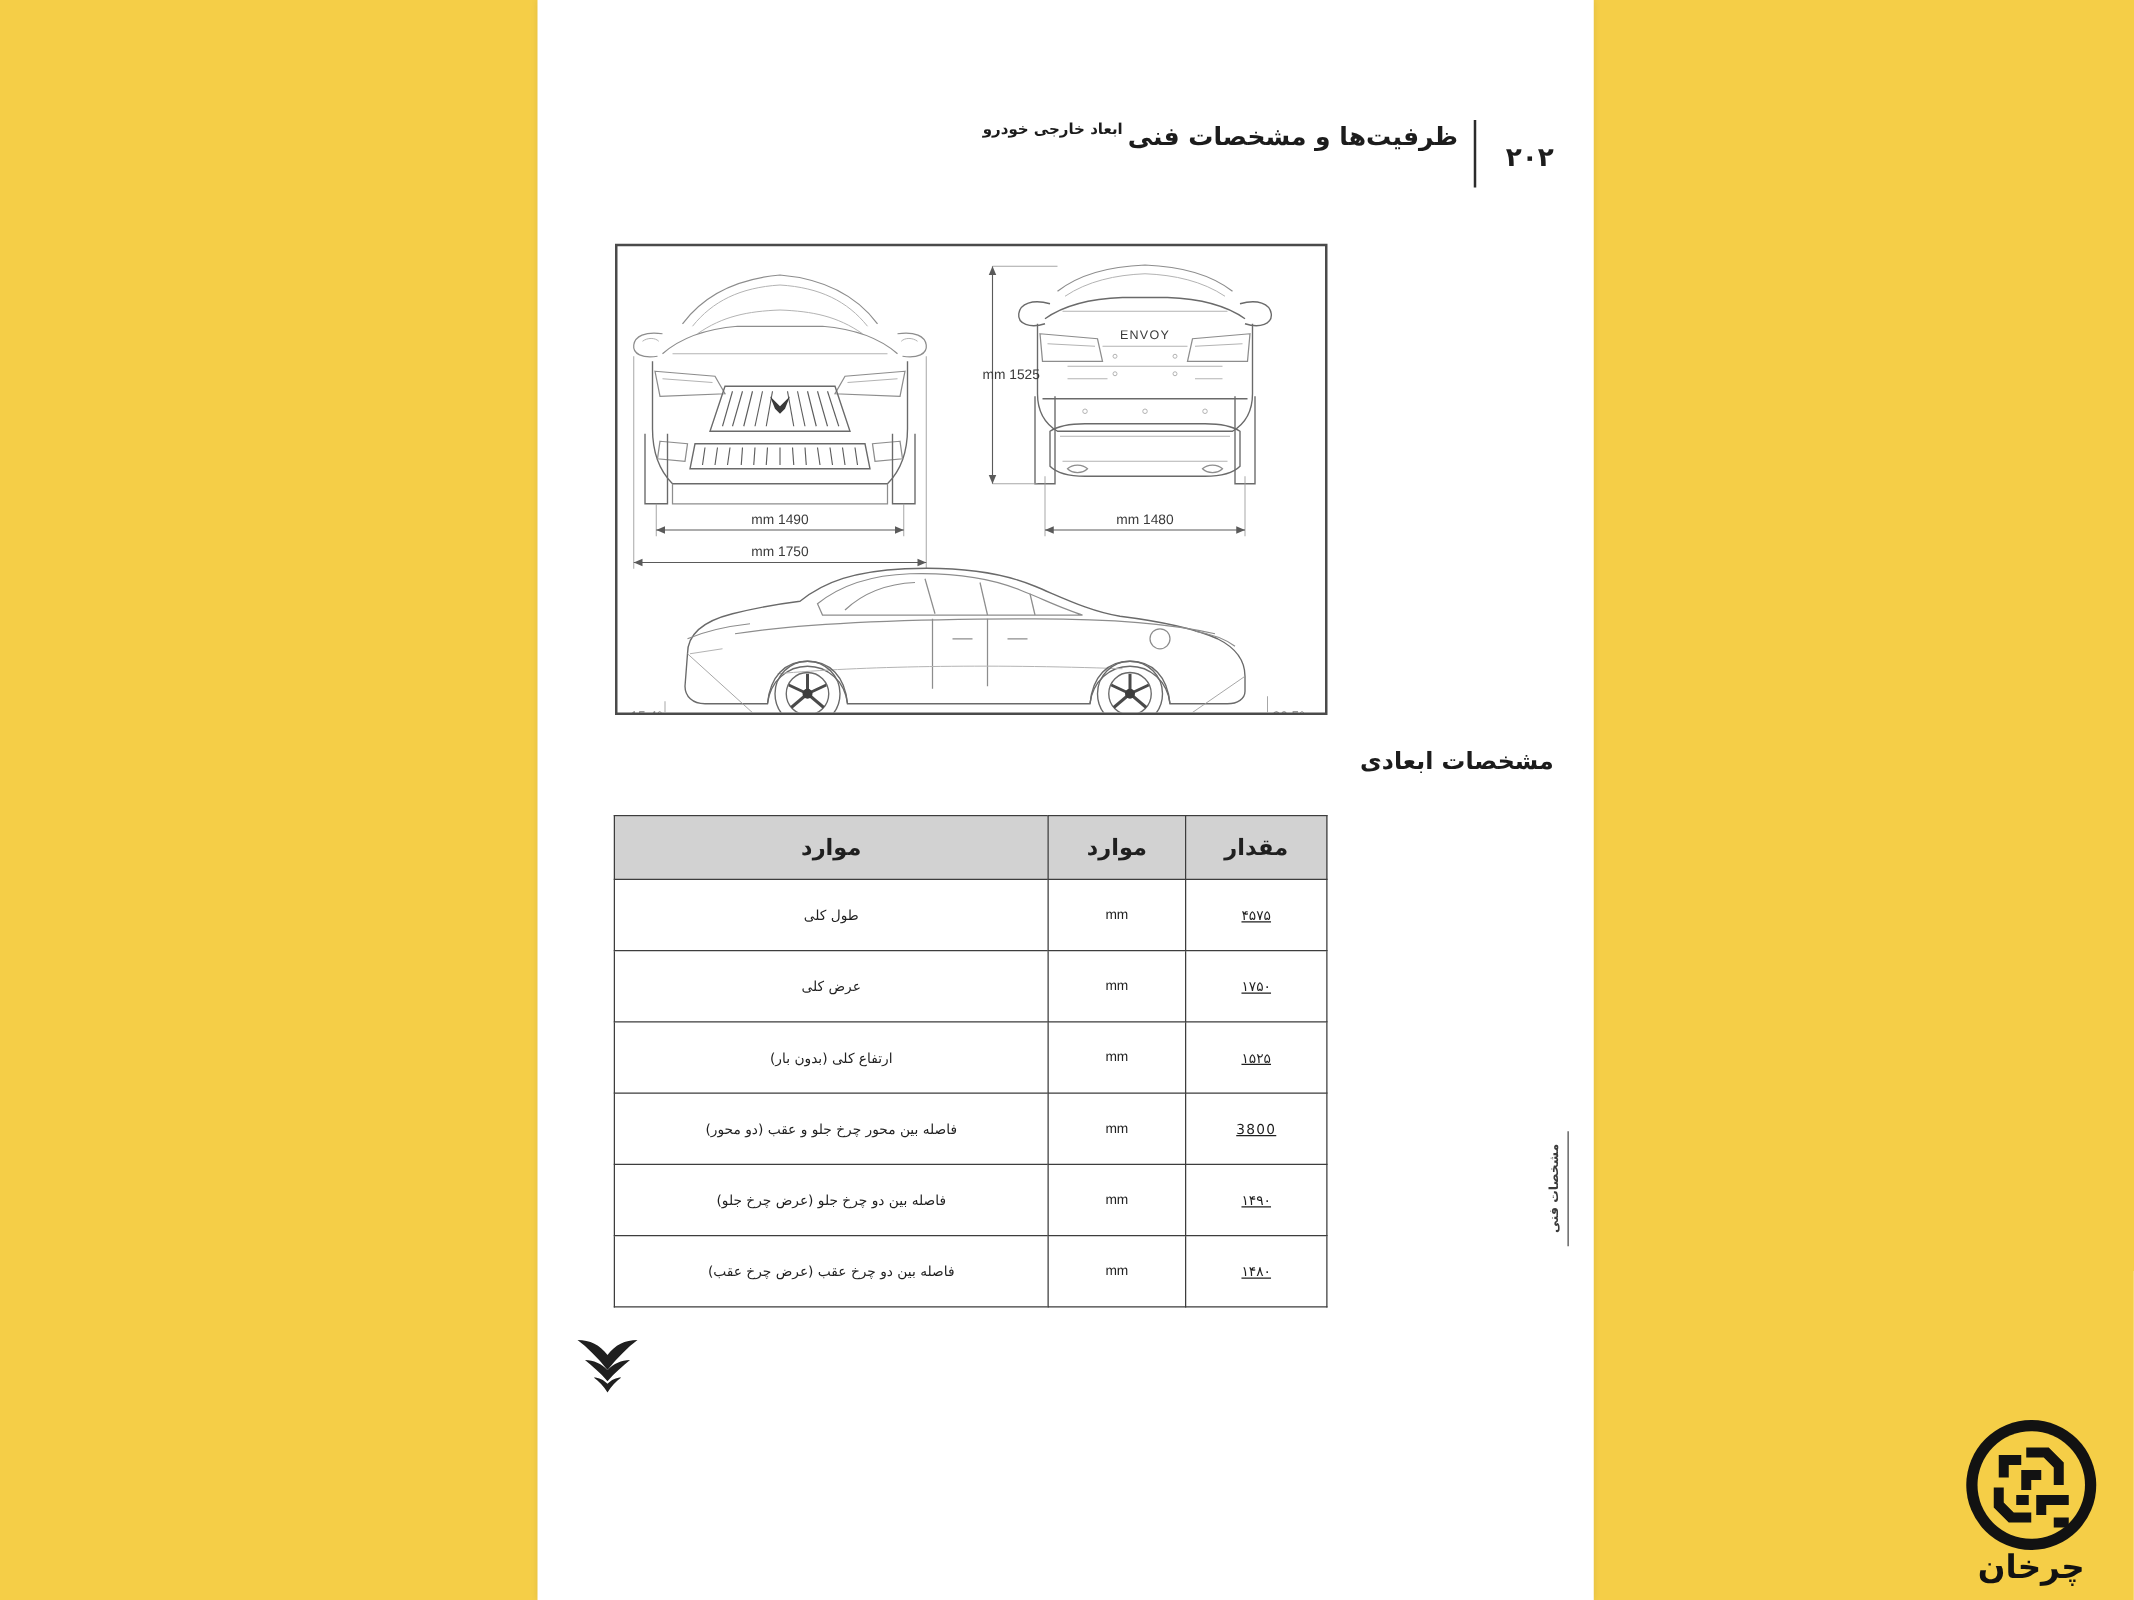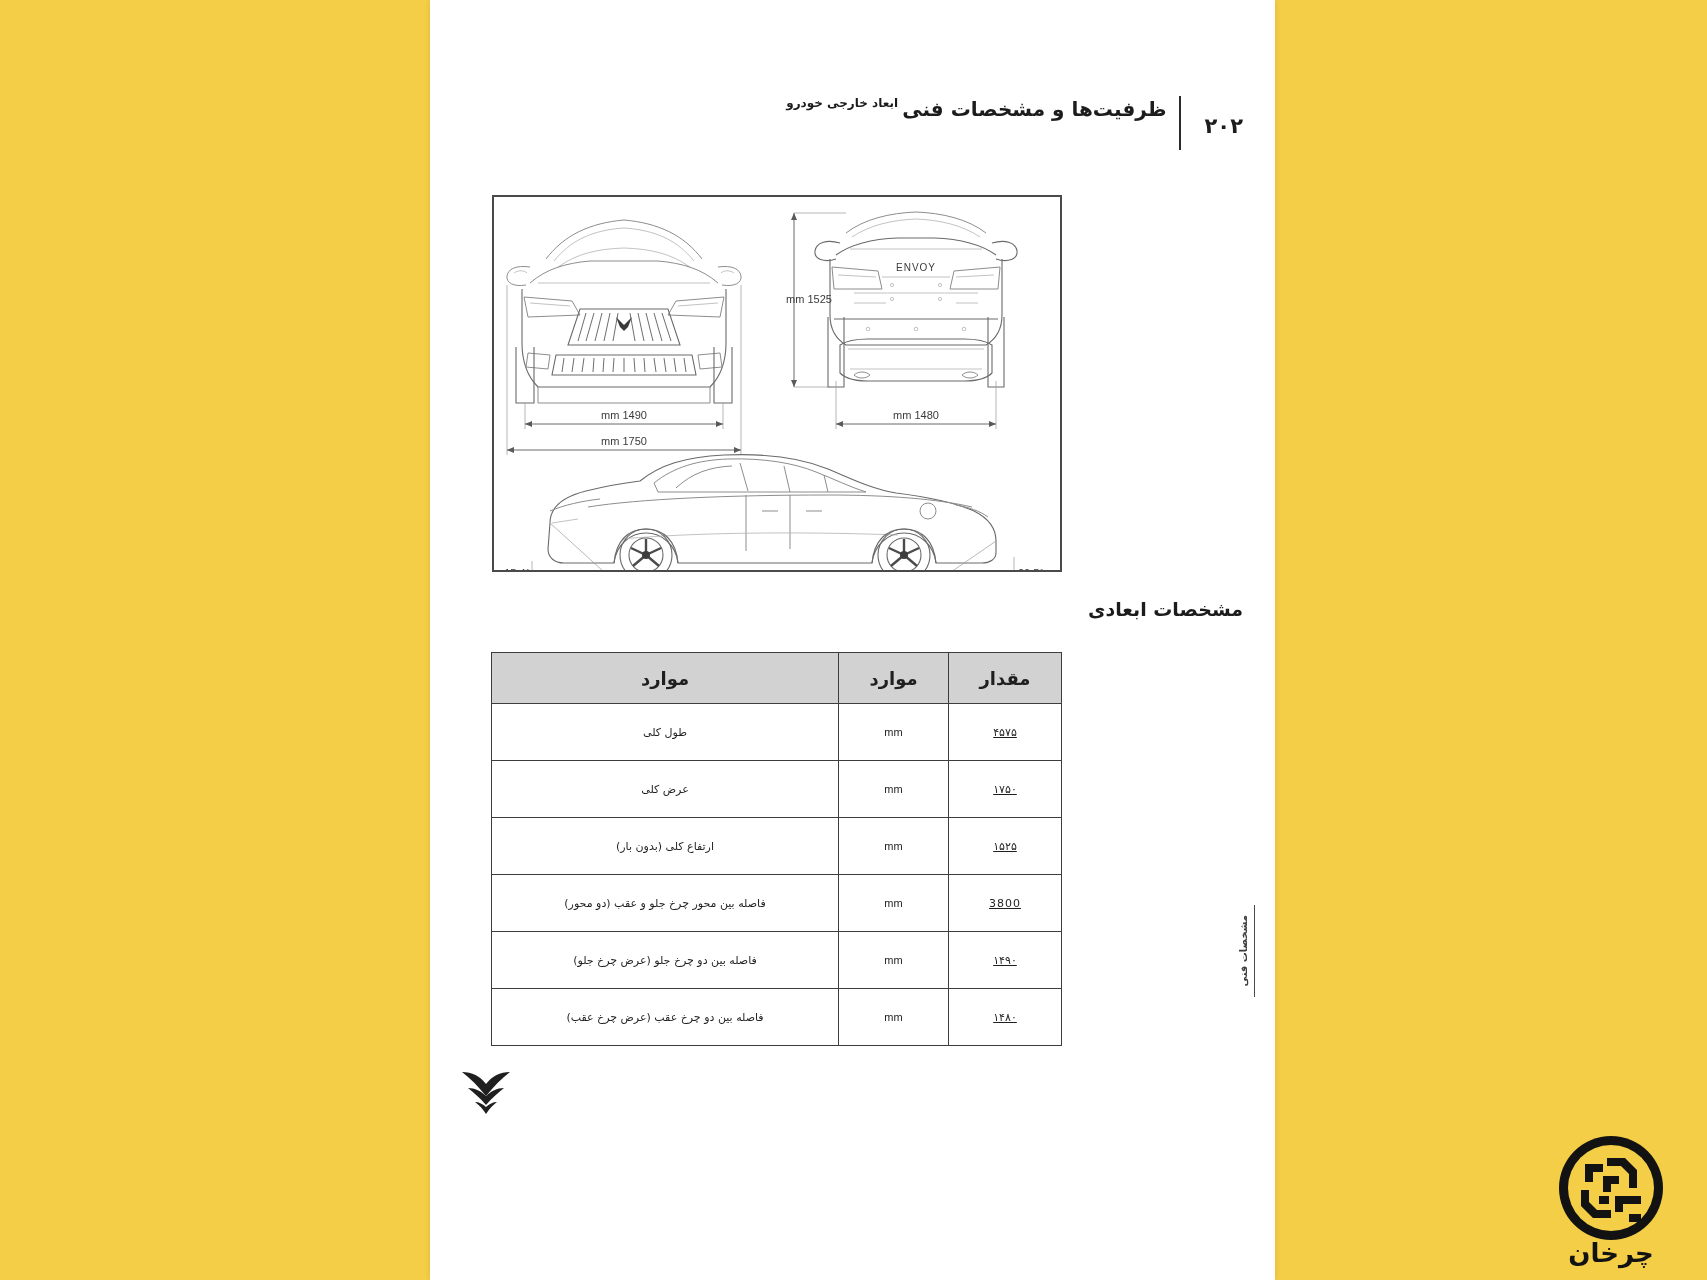--- a/index.html
+++ b/index.html
@@ -212,21 +212,21 @@
     position: absolute;
     left: 28px;
     top: 1062px;
     width: 56px;
     height: 56px;
   }
   .brand-mark svg { display: block; }
   
   .watermark {
     position: absolute;
-    right: 30px;
+    right: 16px;
     bottom: 8px;
     width: 132px;
     height: 142px;
     display: flex;
     flex-direction: column;
     align-items: center;
     justify-content: flex-end;
   }
   .watermark svg { display: block; }
 </style>

